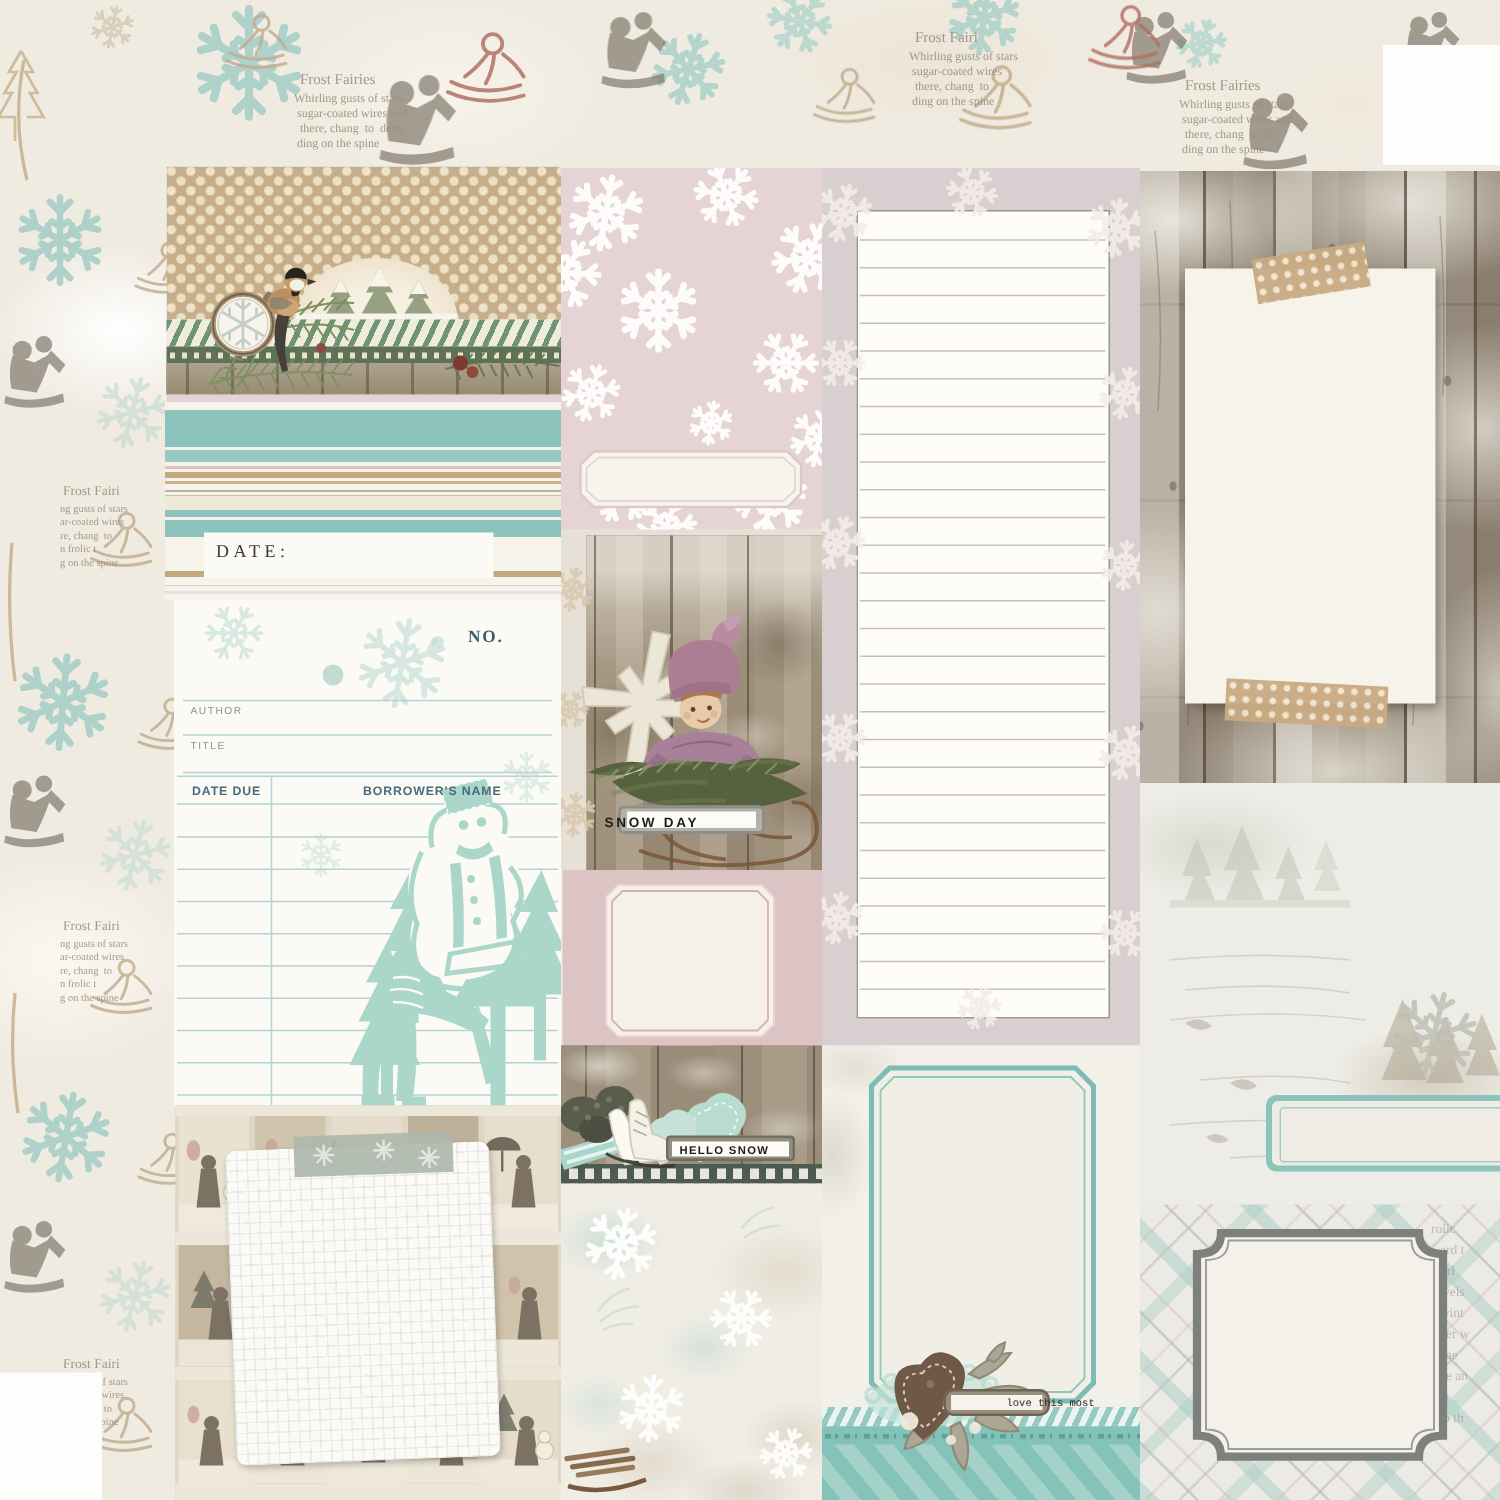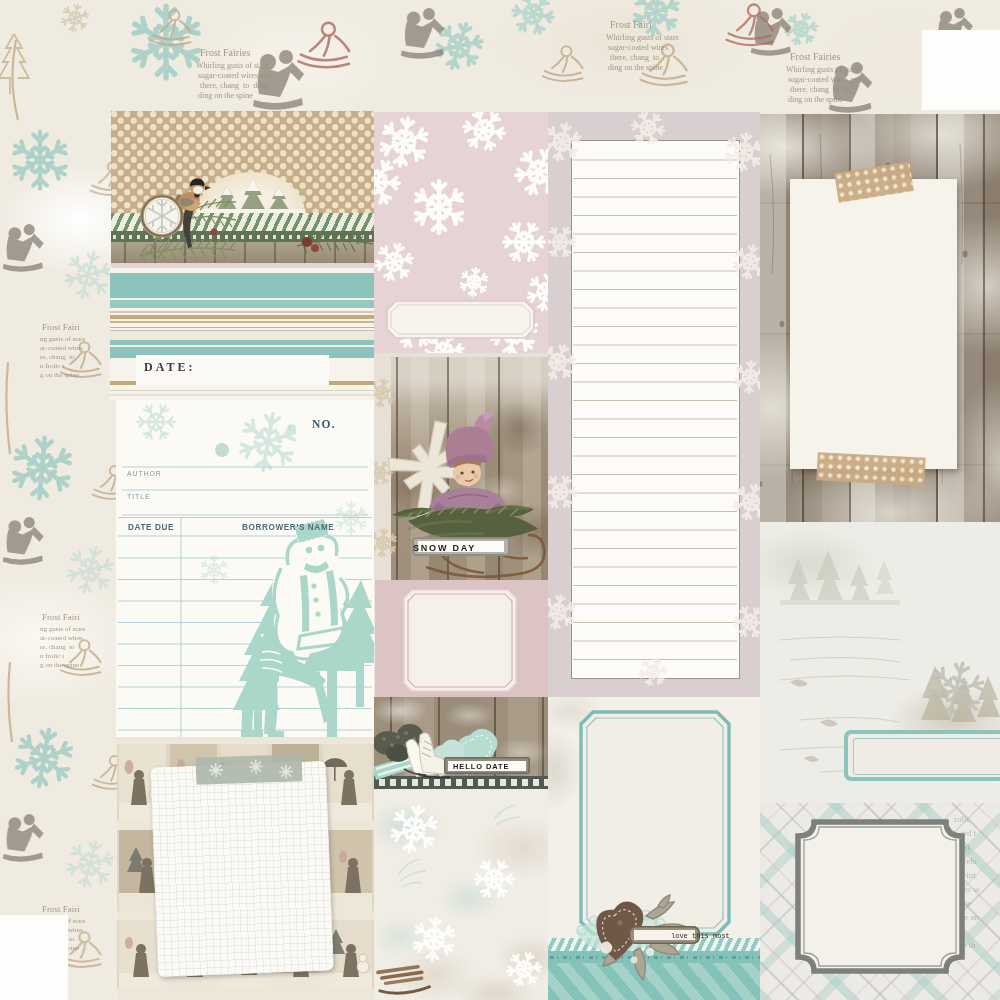--- a/index.html
+++ b/index.html
@@ -249,21 +249,21 @@
 #8cc4bd 79px,#8cc4bd 90px,
 #f6f3ea 90px,#f6f3ea 113px,
 #c2a87e 113px,#c2a87e 117px,
 #f6f3ea 117px,#f6f3ea 122px,
 #d6d2c4 122px,#d6d2c4 123px,
 #f6f3ea 123px,#f6f3ea 126px,
 #e8dfdb 126px,#e8dfdb 128px,
 #f6f3ea 128px,#f6f3ea 132px);"></div>
 
 <div class="a" style="left:136px;top:355px;width:193px;height:30px;background:#fbfaf4;"></div>
-<div class="a" style="left:144px;top:360px;font-family:'Liberation Serif',serif;font-size:12px;letter-spacing:3px;color:#3f3b33;font-weight:bold;">DATE:</div>
+<div class="a" style="left:144px;top:360px;font-family:'Liberation Serif',serif;font-size:12px;letter-spacing:3px;color:#3f3b33;font-weight:normal;">DATE:</div>
 
 <div class="a" style="left:116px;top:400px;width:258px;height:337px;background:#fbfaf5;"></div>
 <svg class="a" style="left:116px;top:400px" width="258" height="337" viewBox="0 0 258 337">
 
  <use href="#sf6" transform="translate(152,42) scale(0.62) rotate(10)" stroke="#c6e0d8" stroke-width="6" fill="none" opacity=".7"></use>
  <use href="#sf6" transform="translate(40,22) scale(0.4) rotate(30)" stroke="#c8e1da" stroke-width="6" fill="none" opacity=".7"></use>
  <use href="#sf6" transform="translate(235,118) scale(0.35)" stroke="#cde3dc" stroke-width="6" fill="none" opacity=".6"></use>
  <use href="#sf6" transform="translate(98,170) scale(0.3)" stroke="#cde3dc" stroke-width="6" fill="none" opacity=".6"></use>
  <circle cx="106" cy="50" r="7" fill="#a9cfc4" opacity=".7"></circle>
  <circle cx="176" cy="28" r="4" fill="#bcd8ce" opacity=".6"></circle>
@@ -749,21 +749,21 @@
 
  <g stroke="#7a5638" stroke-width="2.6" fill="none" opacity=".85">
   <path d="M52,214 q44,16 98,6 q24,-6 20,-26 q-3,-13 -16,-12"></path>
   <path d="M66,198 q8,18 44,22"></path>
   <path d="M120,198 q14,9 34,7" stroke-width="2.4"></path>
  </g>
 </svg>
 
 <div class="a" style="left:412px;top:537px;width:98px;height:19px;background:#b3b2aa;border-radius:4px;box-shadow:inset 0 0 0 2px #8f8e86;"></div>
 <div class="a" style="left:418px;top:541px;width:86px;height:11px;background:#fcfbf6;"></div>
-<div class="a" style="left:413px;top:542.5px;font-size:9px;font-weight:bold;letter-spacing:1.8px;color:#1e1c18;">SNOW DAY</div>
+<div class="a" style="left:403px;top:542.5px;font-size:9px;font-weight:bold;letter-spacing:1.8px;color:#1e1c18;">SNOW DAY</div>
 
 <svg class="a" style="left:374px;top:697px" width="174" height="92" viewBox="0 0 174 92">
 
  <path d="M-2,70 L42,57 L46,69 L2,83 Z" fill="#a9d5cb"></path>
  <path d="M2,72 l38,-11 M4,78 l38,-11" stroke="#e8f3ef" stroke-width="2.4"></path>
 
  <g fill="#585c4c">
   <ellipse cx="14" cy="46" rx="15" ry="12"></ellipse>
   <ellipse cx="36" cy="38" rx="13" ry="11"></ellipse>
   <ellipse cx="24" cy="56" rx="12" ry="9" fill="#4c5042"></ellipse>
@@ -788,21 +788,21 @@
   <path d="M44,77 q14,5 32,3" stroke="#3e3a32" stroke-width="2.2" fill="none"></path>
   <path d="M30,72 q10,6 22,6" stroke="#4a463c" stroke-width="2" fill="none"></path>
   <g stroke="#b5ad99" stroke-width="1" fill="none">
         <path d="M50,44 l8,4 M49,50 l8,4 M48,56 l9,4"></path>
       </g>
  </g>
 </svg>
 
 <div class="a" style="left:444px;top:757px;width:86px;height:17px;background:#8f8e80;border-radius:3px;box-shadow:inset 0 0 0 1.6px #6e6d60;"></div>
 <div class="a" style="left:448px;top:760.5px;width:78px;height:10px;background:#fcfbf6;"></div>
-<div class="a" style="left:453px;top:762px;font-size:7.5px;font-weight:bold;letter-spacing:0.9px;color:#1e1c18;">HELLO DATE</div>
+<div class="a" style="left:453px;top:762px;font-size:7.5px;font-weight:bold;letter-spacing:0.9px;color:#1e1c18;">HELLO SNOW</div>
 
 <svg class="a" style="left:548px;top:112px" width="212" height="585" viewBox="0 0 212 585">
  <g stroke="#f3ece7" fill="none" opacity=".9">
   <use href="#sf6" transform="translate(14,30) scale(0.4) rotate(14)" stroke-width="8"></use>
   <use href="#sf6" transform="translate(100,16) scale(0.35) rotate(40)" stroke-width="8"></use>
   <use href="#sf6" transform="translate(196,40) scale(0.4) rotate(8)" stroke-width="8"></use>
   <use href="#sf6" transform="translate(12,130) scale(0.34) rotate(30)" stroke-width="8"></use>
   <use href="#sf6" transform="translate(202,150) scale(0.36) rotate(12)" stroke-width="8"></use>
   <use href="#sf6" transform="translate(10,250) scale(0.38) rotate(22)" stroke-width="8"></use>
   <use href="#sf6" transform="translate(202,265) scale(0.34) rotate(5)" stroke-width="8"></use>

